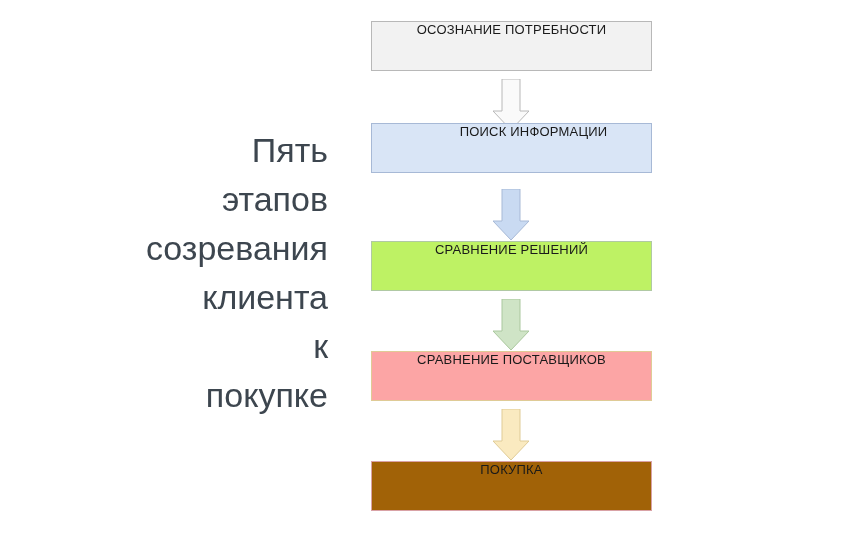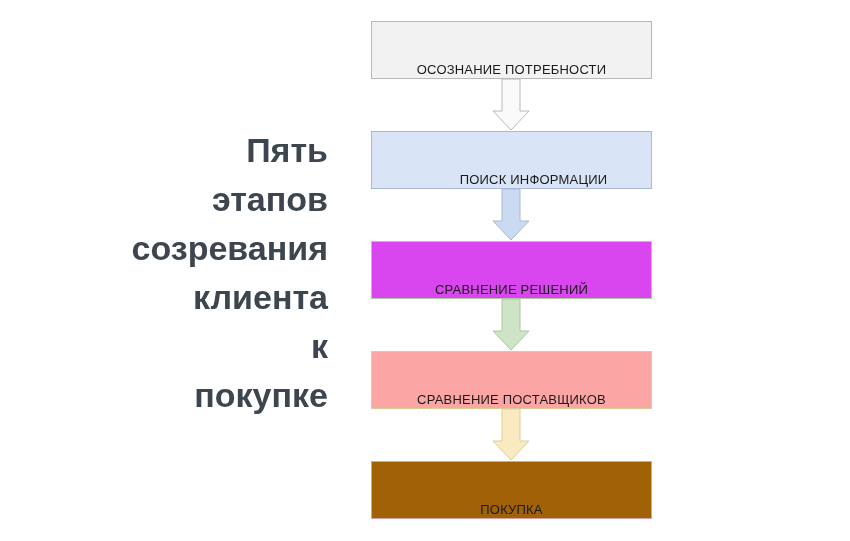--- a/index.html
+++ b/index.html
@@ -23,56 +23,56 @@
   
   .title-block {
     position: absolute;
     left: 40px;
     top: 126px;
     width: 288px;
     text-align: right;
     color: #3d464f;
     font-size: 34px;
     line-height: 49px;
-    font-weight: bold;
+    font-weight: normal;
     letter-spacing: 0px;
     white-space: pre-line;
   }
 
   
   .flow {
     position: absolute;
     left: 371px;
     top: 21px;
     width: 281px;
   }
 
   .node {
     position: absolute;
     left: 0;
     width: 281px;
-    height: 58px;
+    height: 50px;
     box-sizing: border-box;
     border: 1px solid #b7b7b7;
     display: flex;
-    align-items: flex-end;
+    align-items: flex-start;
     justify-content: center;
   }
   .node-label {
     font-size: 13px;
     line-height: 16px;
     color: #1a1a1a;
     letter-spacing: 0.2px;
     text-align: center;
     padding: 0 8px;
   }
 
   .n0 { top: 0px;   background: #f2f2f2; border-color: #b8b8b8; }
-  .n1 { top: 110px; background: #d9e5f6; border-color: #a7b9d6; padding-left: 44px; }
-  .n2 { top: 220px; background: #d946ef; border-color: #b0c9a4; }
+  .n1 { top: 102px; background: #d9e5f6; border-color: #a7b9d6; padding-left: 44px; }
+  .n2 { top: 220px; background: #bef264; border-color: #b0c9a4; }
   .n3 { top: 330px; background: #fca5a5; border-color: #dfcb96; }
   .n4 { top: 440px; background: #a16207; border-color: #d9a2a6; }
 
   
   .arrow {
     position: absolute;
     left: 122px;           
     width: 36px;
     height: 52px;
   }

